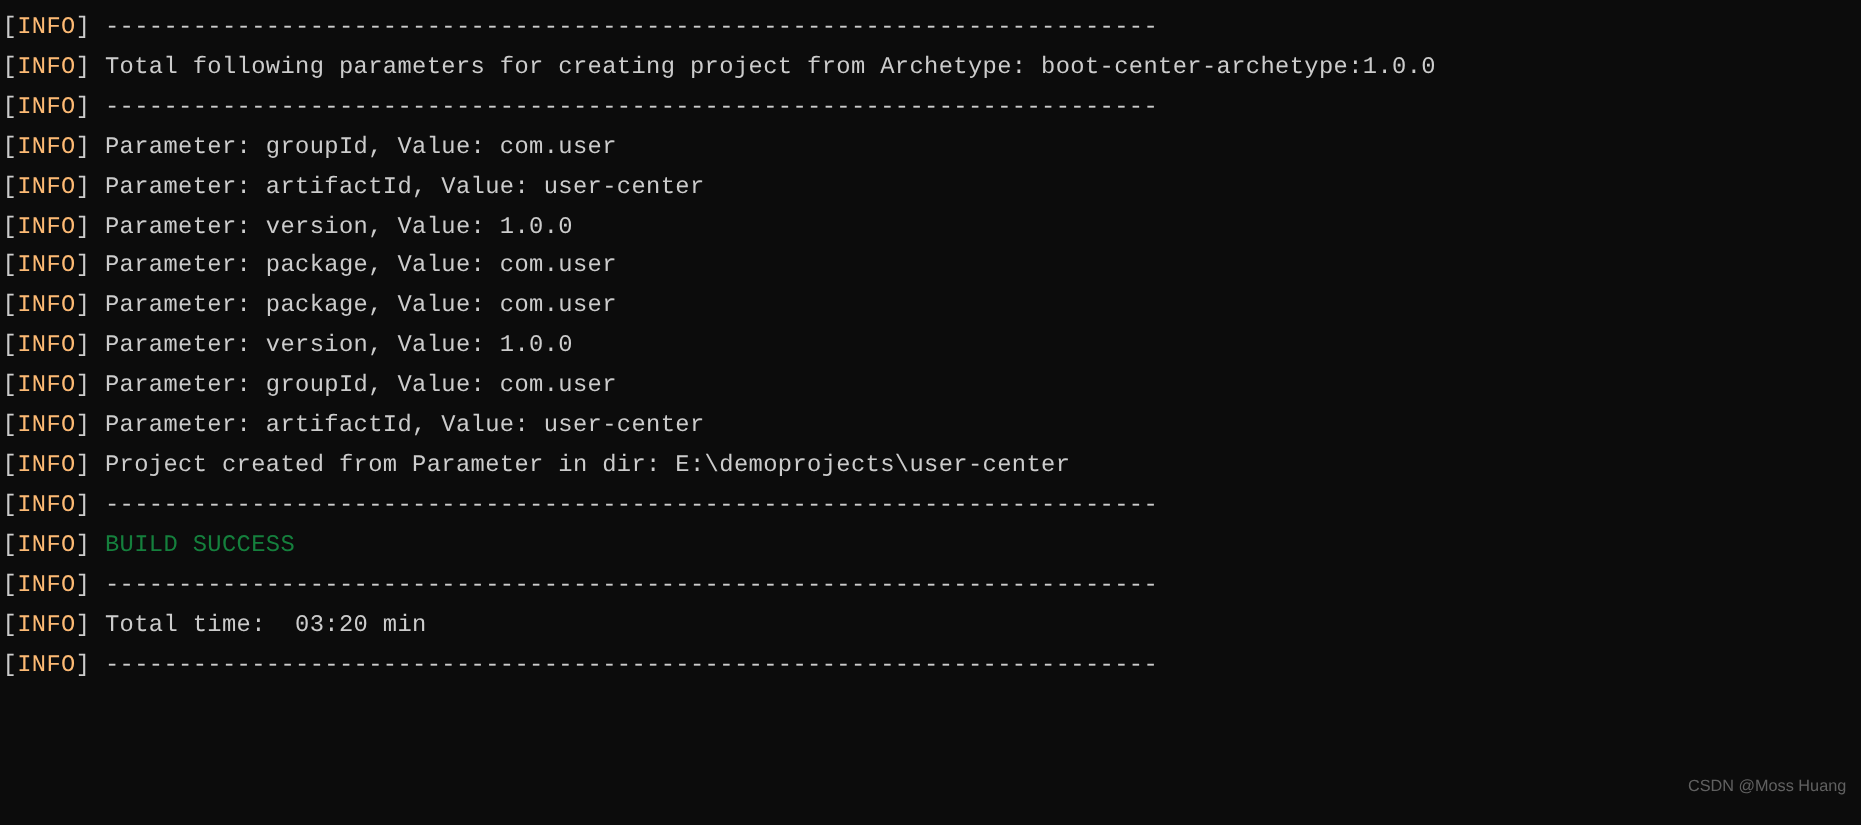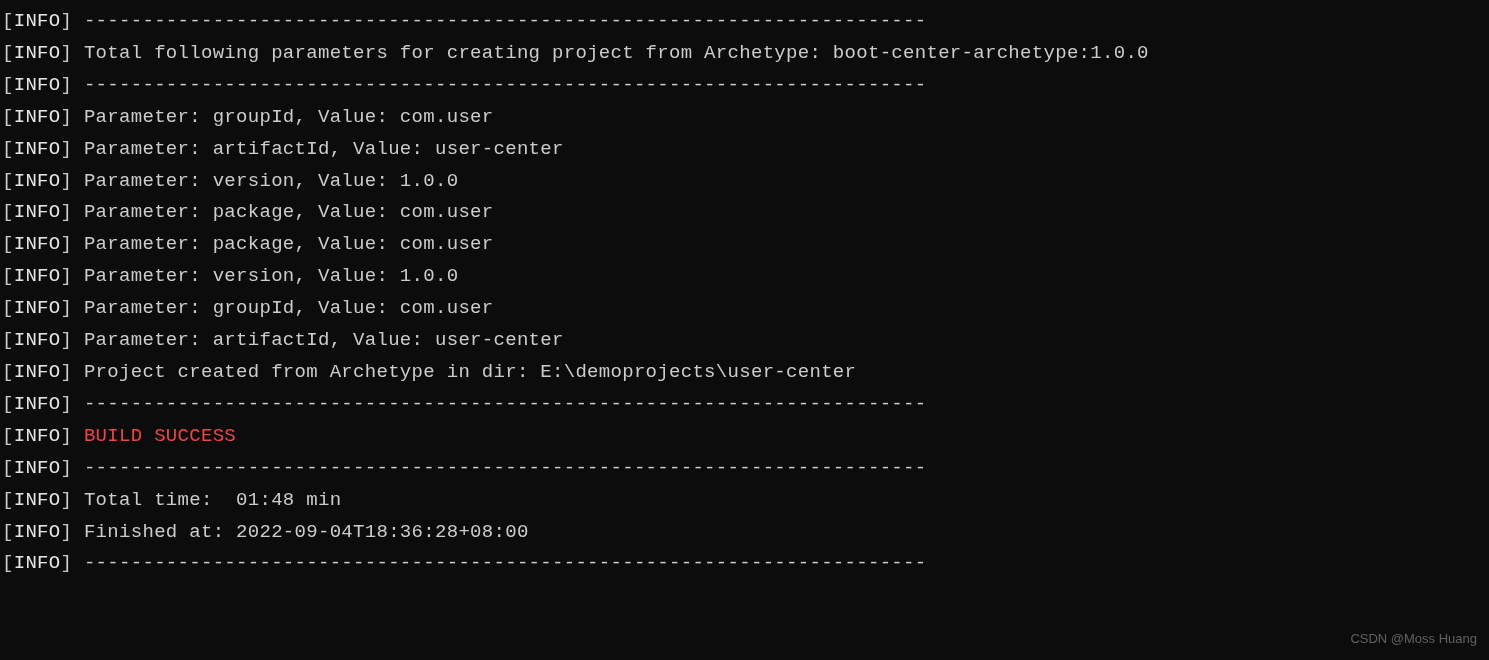--- a/index.html
+++ b/index.html
@@ -21,31 +21,31 @@
       letter-spacing: 0.3px;
     }
     .log-line {
       white-space: pre;
       padding-left: 2px;
     }
     .bracket {
       color: #cccccc;
     }
     .level-info {
-      color: #e5e5e5;
+      color: #fdba74;
     }
     .msg {
       color: #cccccc;
     }
     .success {
-      color: #ef4444;
+      color: #15803d;
     }
     .watermark {
       position: absolute;
-      bottom: 10px;
+      bottom: 20px;
       right: 12px;
       color: #999999;
       font-size: 13px;
       font-family: Arial, sans-serif;
       opacity: 0.6;
       letter-spacing: 0;
     }
   </style>
 </head>
 <body>
@@ -55,22 +55,21 @@
     <div class="log-line"><span class="bracket">[</span><span class="level-info">INFO</span><span class="bracket">] </span><span class="msg">Total following parameters for creating project from Archetype: boot-center-archetype:1.0.0</span></div>
     <div class="log-line"><span class="bracket">[</span><span class="level-info">INFO</span><span class="bracket">] </span><span class="msg">------------------------------------------------------------------------</span></div>
     <div class="log-line"><span class="bracket">[</span><span class="level-info">INFO</span><span class="bracket">] </span><span class="msg">Parameter: groupId, Value: com.user</span></div>
     <div class="log-line"><span class="bracket">[</span><span class="level-info">INFO</span><span class="bracket">] </span><span class="msg">Parameter: artifactId, Value: user-center</span></div>
     <div class="log-line"><span class="bracket">[</span><span class="level-info">INFO</span><span class="bracket">] </span><span class="msg">Parameter: version, Value: 1.0.0</span></div>
     <div class="log-line"><span class="bracket">[</span><span class="level-info">INFO</span><span class="bracket">] </span><span class="msg">Parameter: package, Value: com.user</span></div>
     <div class="log-line"><span class="bracket">[</span><span class="level-info">INFO</span><span class="bracket">] </span><span class="msg">Parameter: package, Value: com.user</span></div>
     <div class="log-line"><span class="bracket">[</span><span class="level-info">INFO</span><span class="bracket">] </span><span class="msg">Parameter: version, Value: 1.0.0</span></div>
     <div class="log-line"><span class="bracket">[</span><span class="level-info">INFO</span><span class="bracket">] </span><span class="msg">Parameter: groupId, Value: com.user</span></div>
     <div class="log-line"><span class="bracket">[</span><span class="level-info">INFO</span><span class="bracket">] </span><span class="msg">Parameter: artifactId, Value: user-center</span></div>
-    <div class="log-line"><span class="bracket">[</span><span class="level-info">INFO</span><span class="bracket">] </span><span class="msg">Project created from Archetype in dir: E:\demoprojects\user-center</span></div>
+    <div class="log-line"><span class="bracket">[</span><span class="level-info">INFO</span><span class="bracket">] </span><span class="msg">Project created from Parameter in dir: E:\demoprojects\user-center</span></div>
     <div class="log-line"><span class="bracket">[</span><span class="level-info">INFO</span><span class="bracket">] </span><span class="msg">------------------------------------------------------------------------</span></div>
     <div class="log-line"><span class="bracket">[</span><span class="level-info">INFO</span><span class="bracket">] </span><span class="success">BUILD SUCCESS</span></div>
     <div class="log-line"><span class="bracket">[</span><span class="level-info">INFO</span><span class="bracket">] </span><span class="msg">------------------------------------------------------------------------</span></div>
-    <div class="log-line"><span class="bracket">[</span><span class="level-info">INFO</span><span class="bracket">] </span><span class="msg">Total time:  01:48 min</span></div>
-    <div class="log-line"><span class="bracket">[</span><span class="level-info">INFO</span><span class="bracket">] </span><span class="msg">Finished at: 2022-09-04T18:36:28+08:00</span></div>
+    <div class="log-line"><span class="bracket">[</span><span class="level-info">INFO</span><span class="bracket">] </span><span class="msg">Total time:  03:20 min</span></div>
     <div class="log-line"><span class="bracket">[</span><span class="level-info">INFO</span><span class="bracket">] </span><span class="msg">------------------------------------------------------------------------</span></div>
   </div>
 
 <div class="watermark">CSDN @Moss Huang</div>
 
 </body></html>

